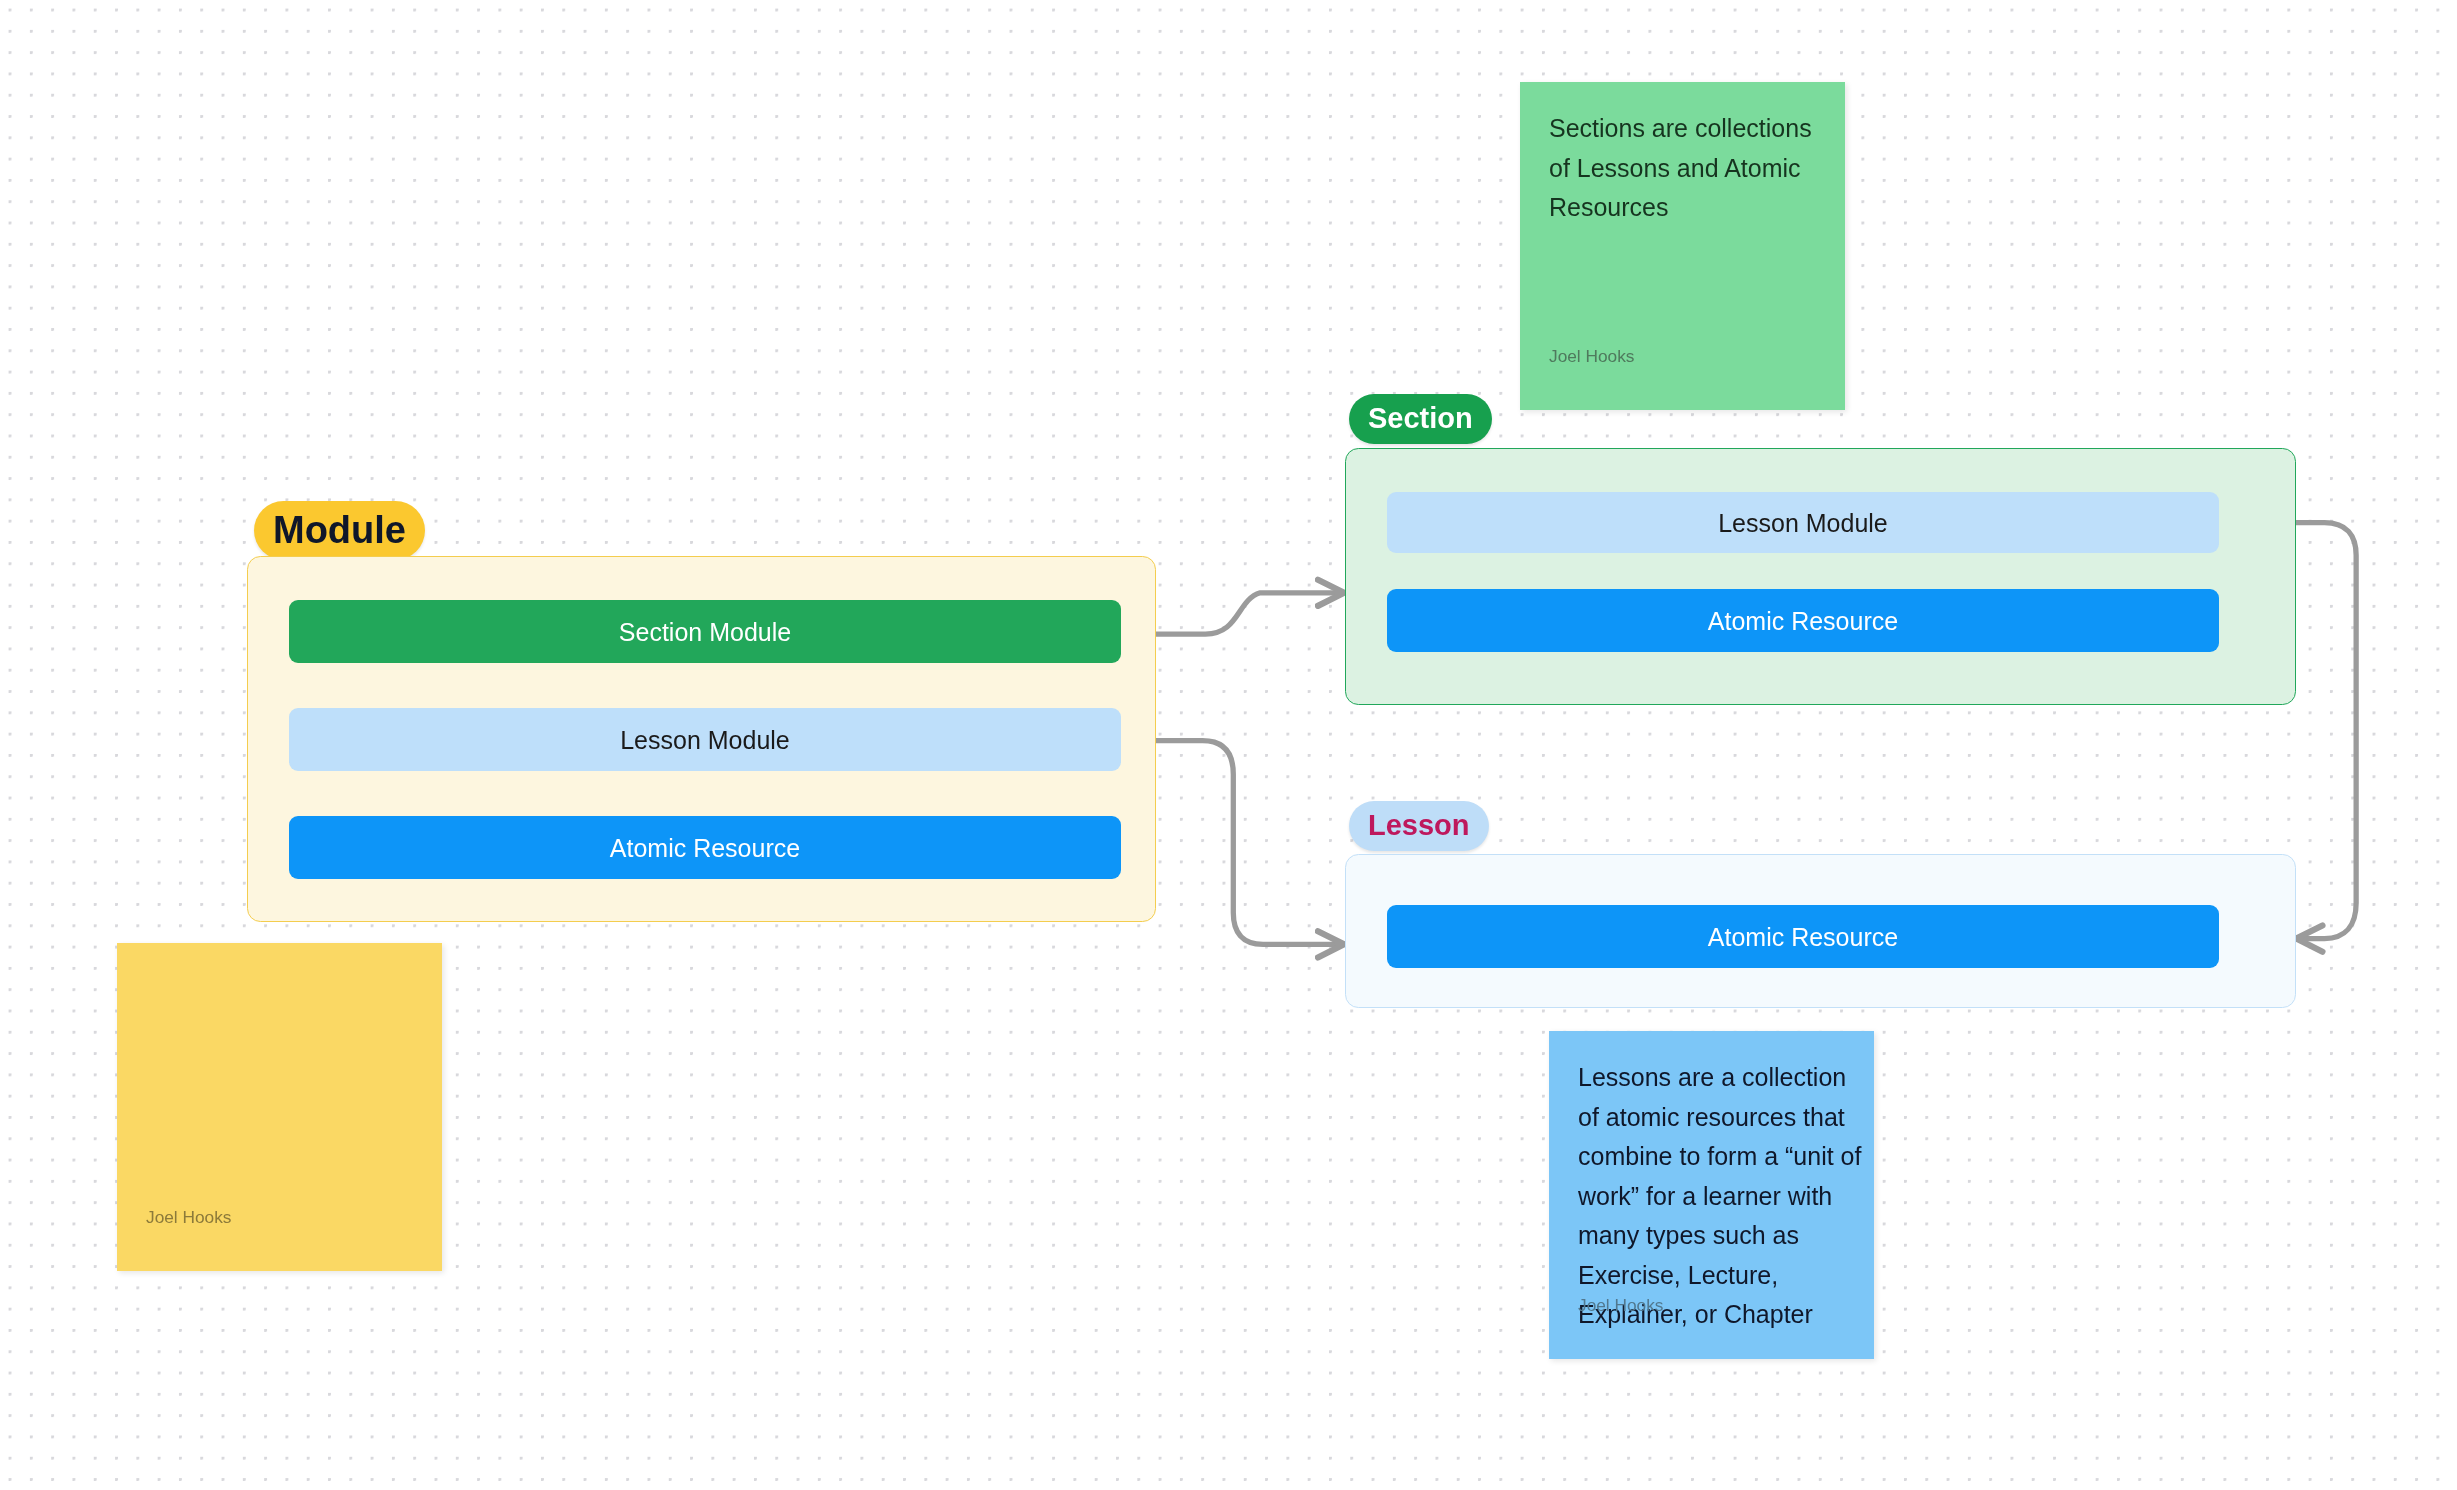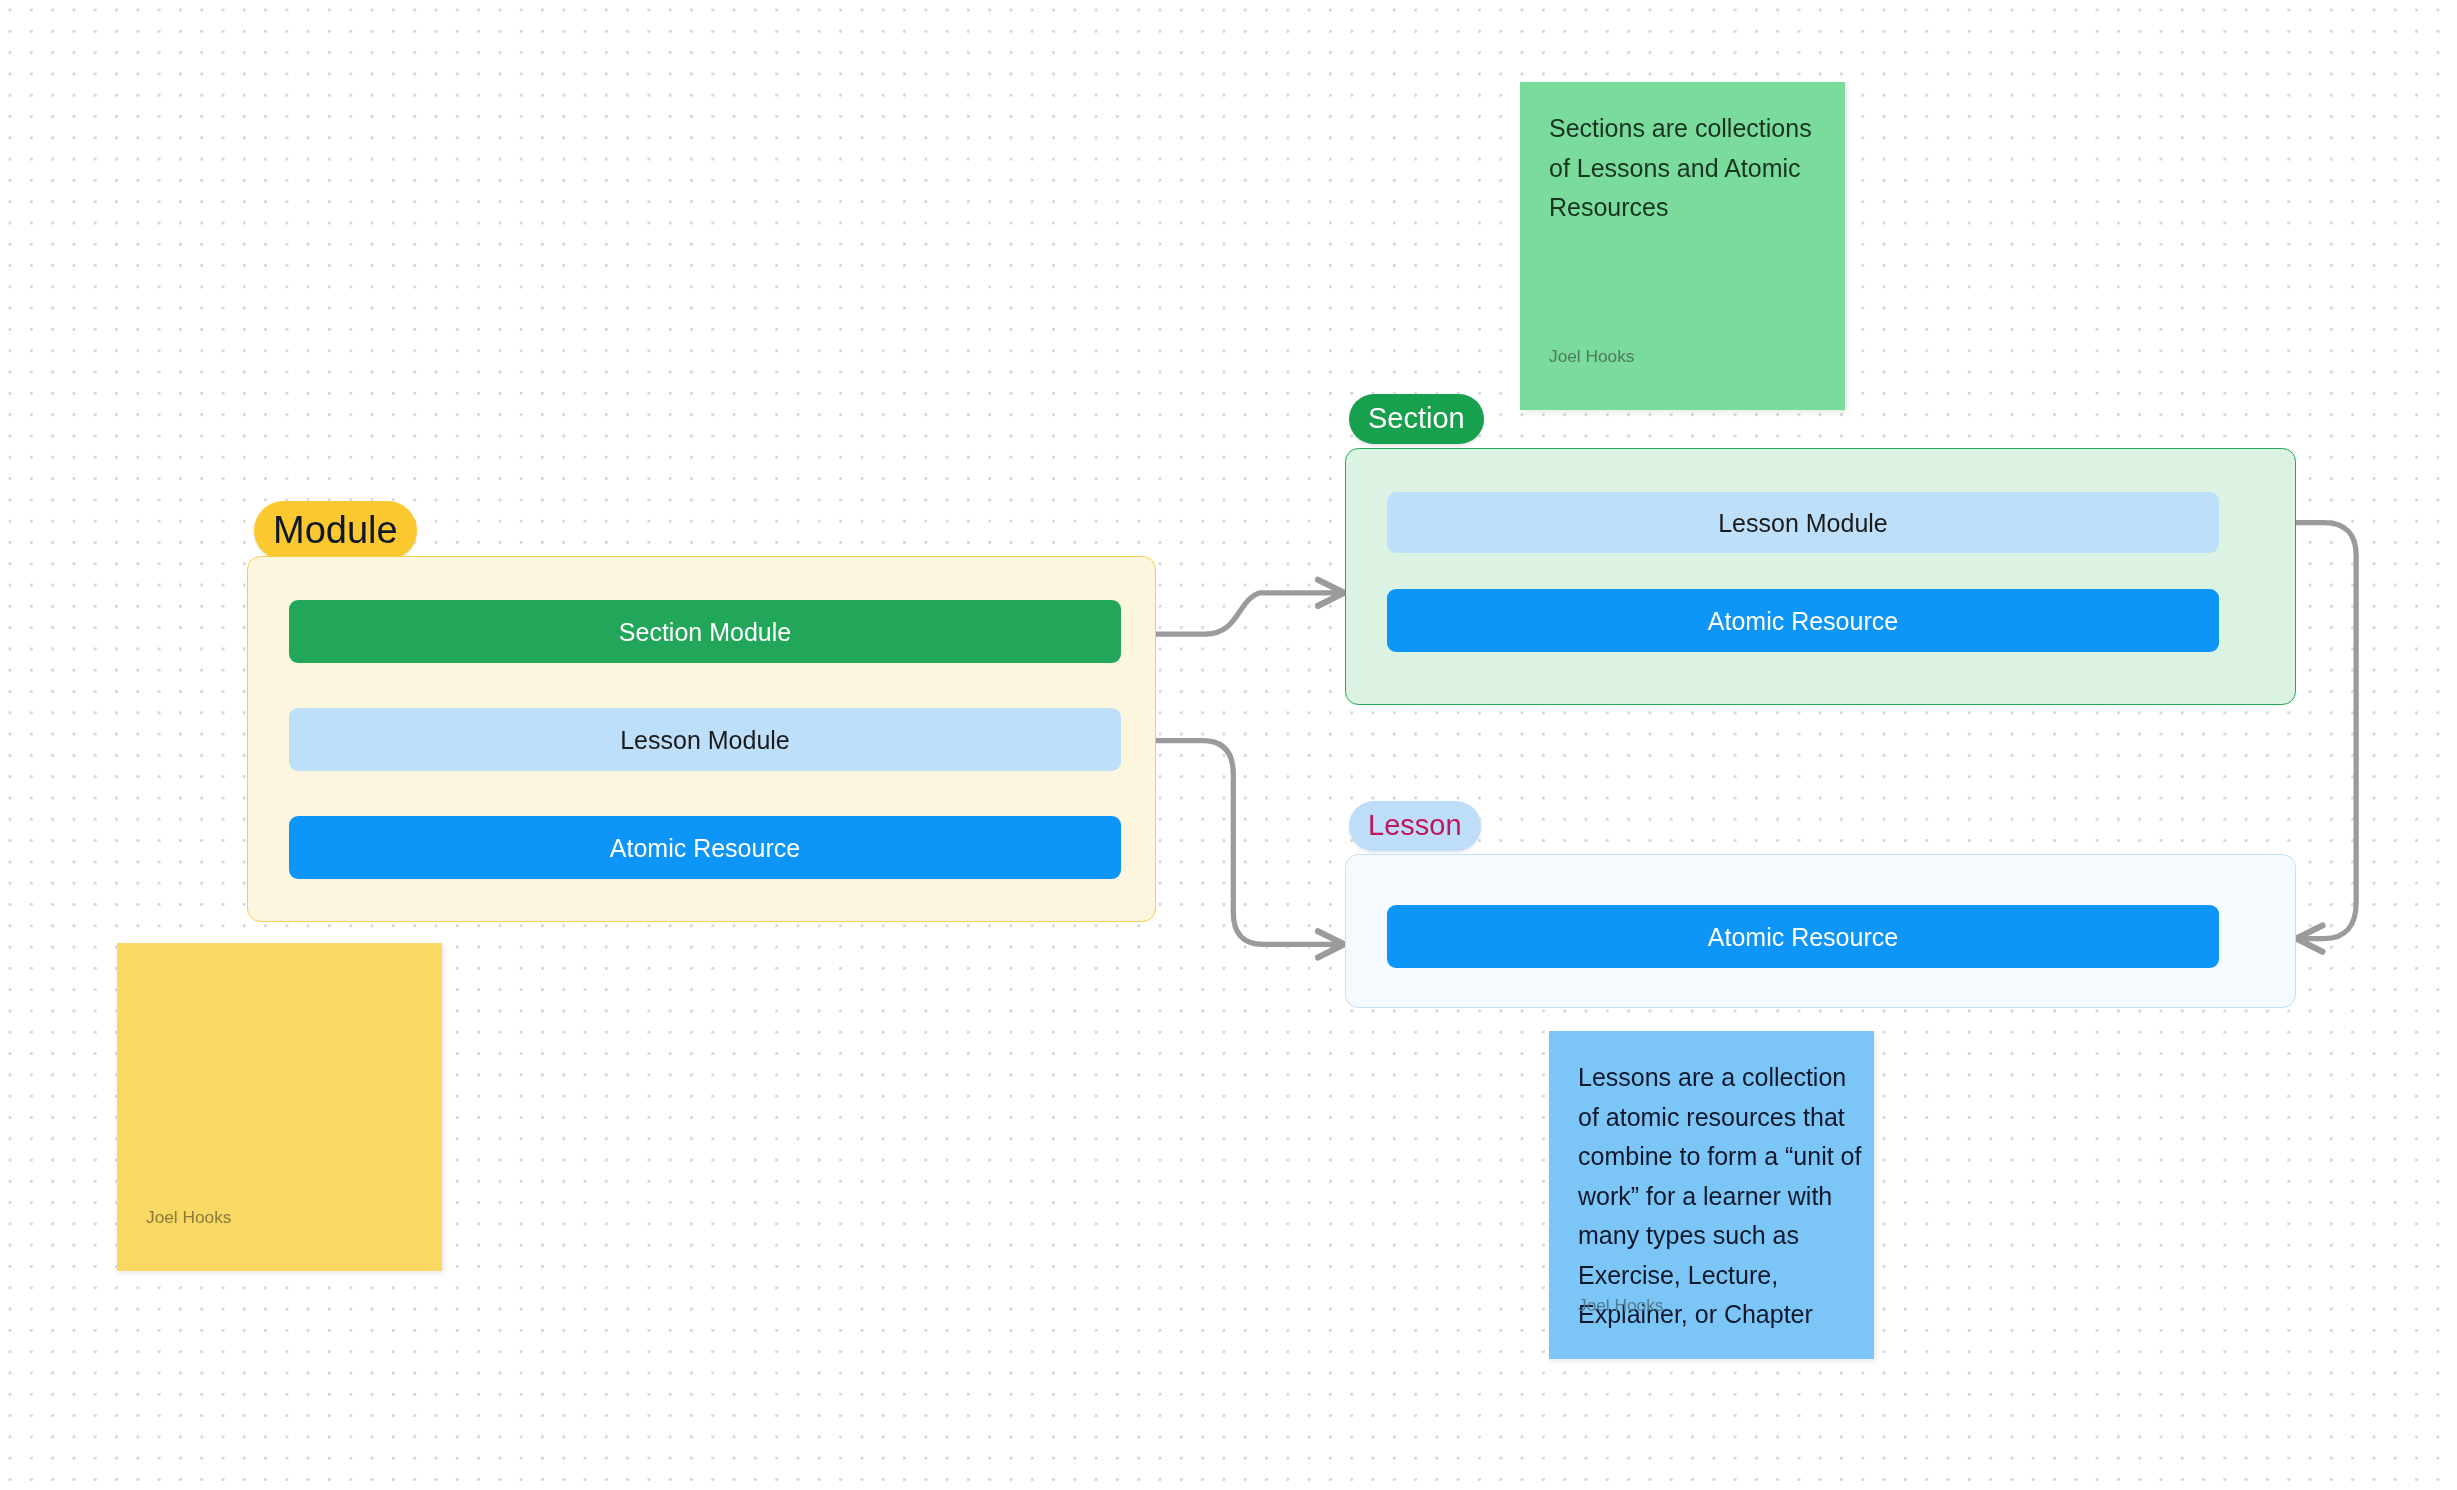--- a/index.html
+++ b/index.html
@@ -31,21 +31,21 @@
     height: 1491px;
     pointer-events: none;
   }
 
   
   .pill {
     position: absolute;
     display: flex;
     align-items: center;
     justify-content: center;
-    font-weight: normal;
+    font-weight: bold;
     border-radius: 960px;
     white-space: nowrap;
     box-sizing: border-box;
     line-height: 1;
   }
   .pill-module {
     left: 254px;
     top: 501px;
     padding: 9.6px 19px 11.5px 19px;
     background: #FBC82F;

